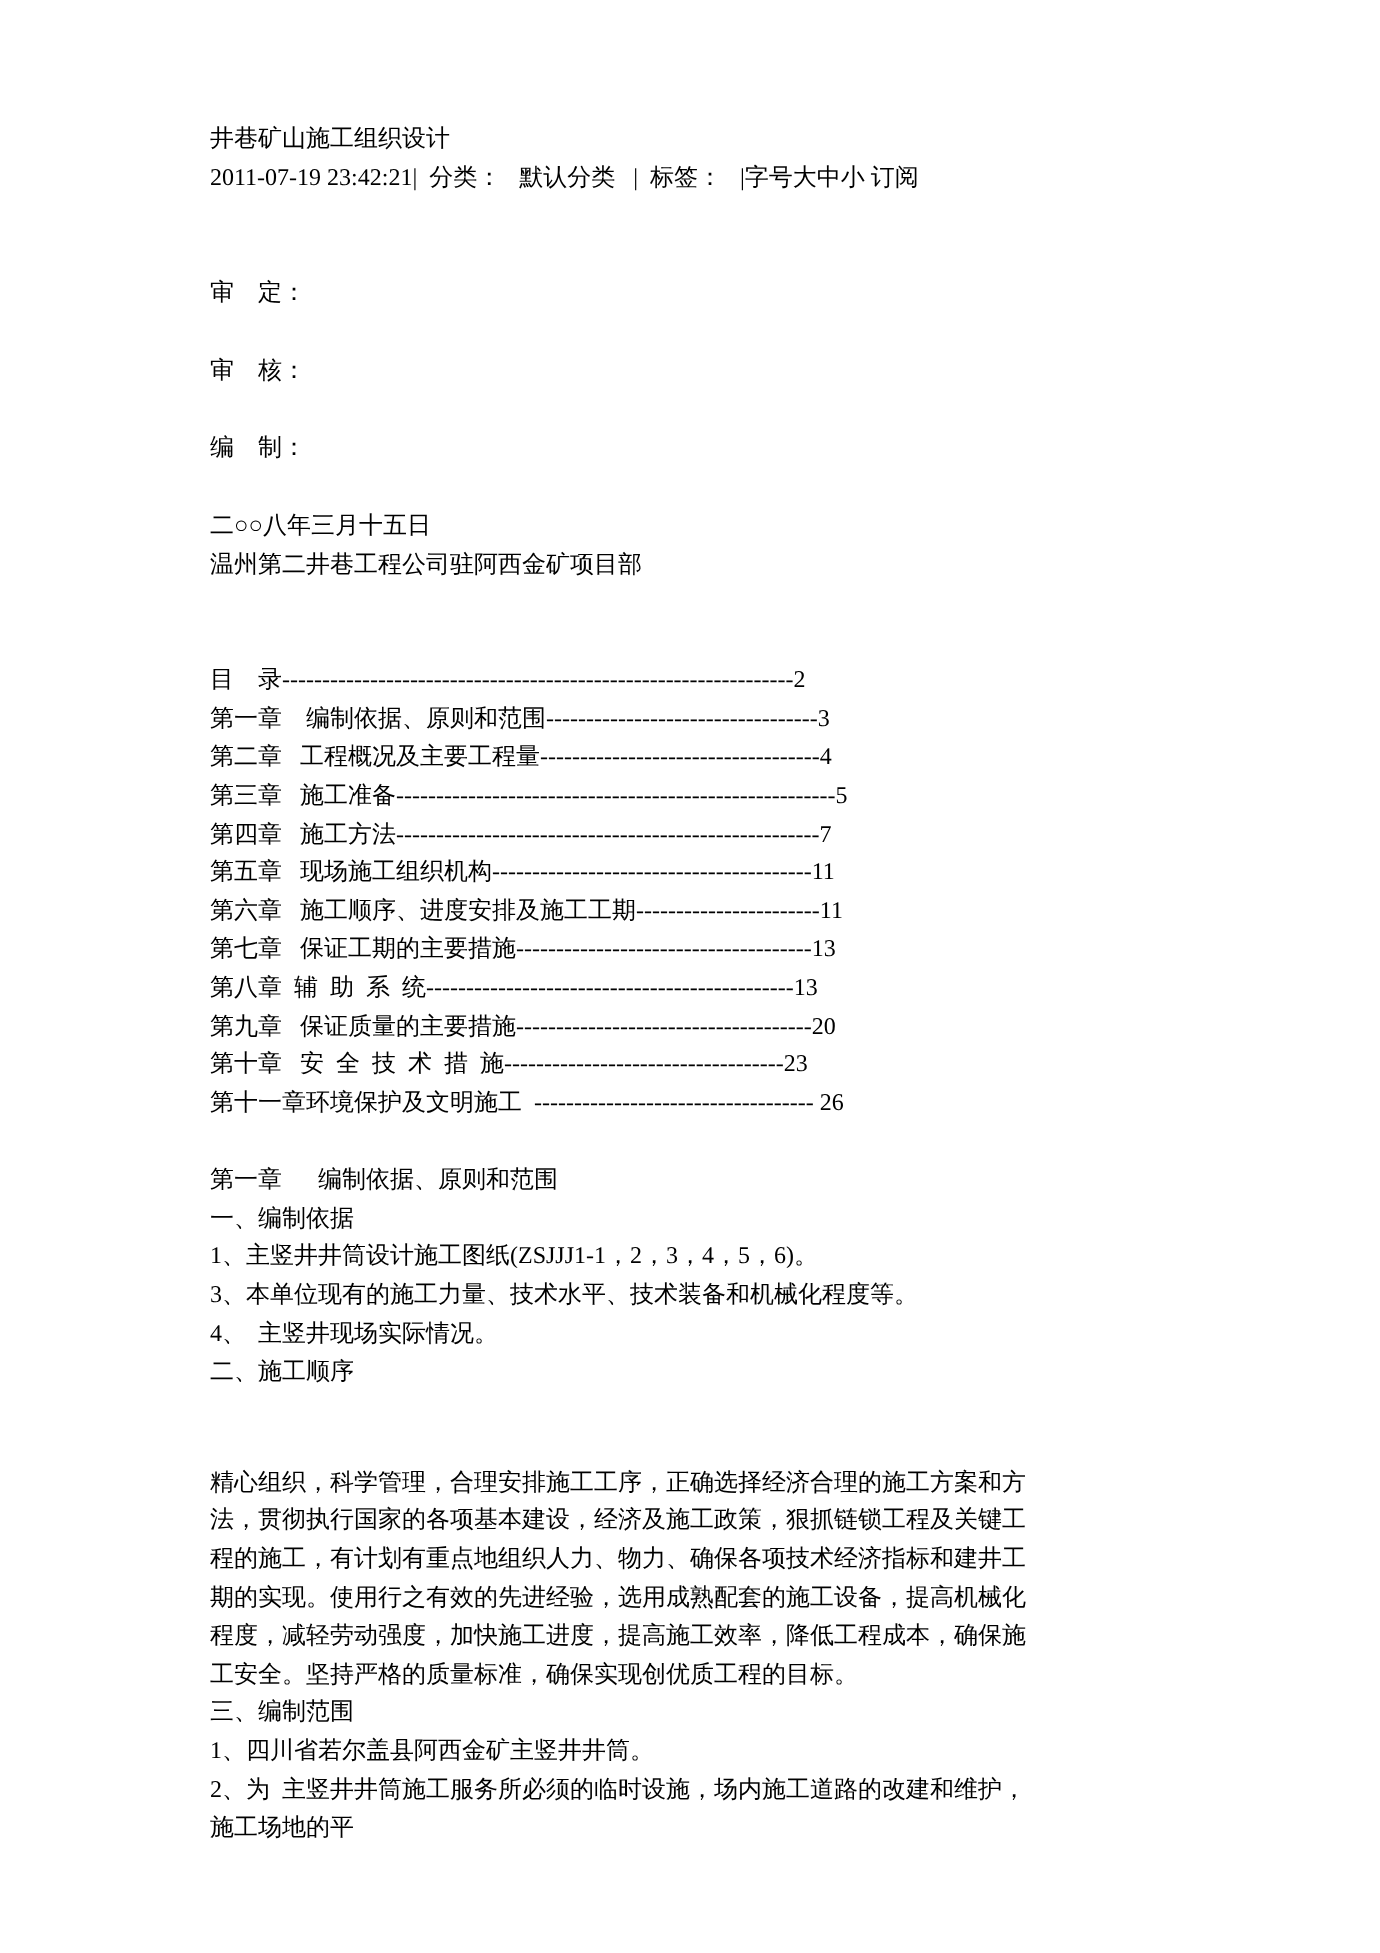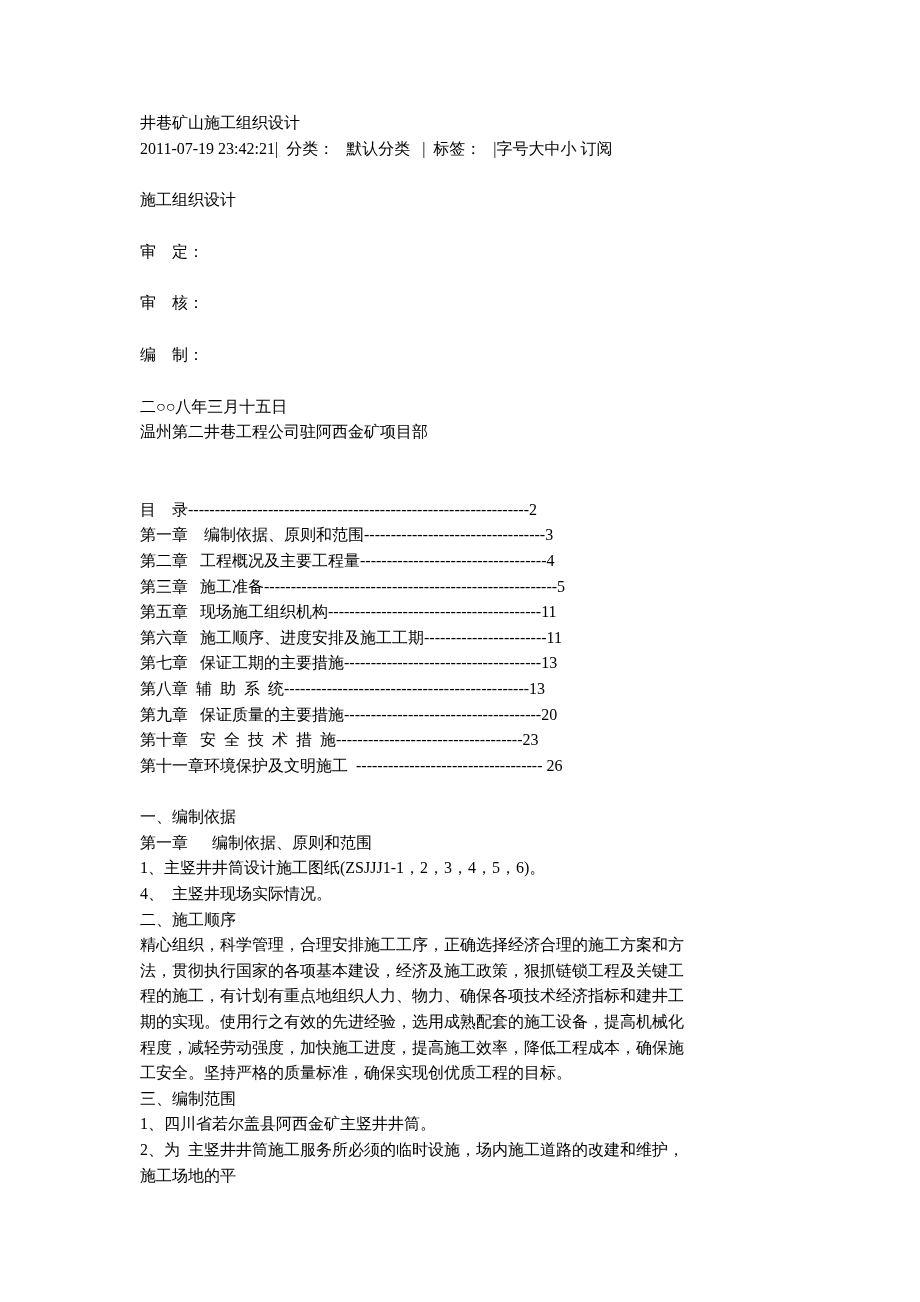--- a/index.html
+++ b/index.html
@@ -8,67 +8,68 @@
     background: #fff;
     font-family: "SimSun", "宋体", serif;
     font-size: 16px;
     color: #000;
     line-height: 1.6;
   }
   .page {
     width: 824px;
     min-height: 1302px;
     box-sizing: border-box;
-    padding: 110px 140px 60px 140px;
+    padding: 80px 140px 60px 140px;
   }
   .line { white-space: pre-wrap; }
-  .para { text-align: justify; }
+  .para { text-align: justify; margin-top: 48px; }
   .spacer { height: 26px; }
 </style>
 </head>
 <body>
 
 <div class="page">
 
   <div class="line">井巷矿山施工组织设计</div>
   <div class="line">2011-07-19 23:42:21|  分类：   默认分类   |  标签：   |字号大中小 订阅</div>
 
   <div class="spacer"></div>
 
-  <div class="line">施工组织设计</div>
   <div class="spacer"></div>
   <div class="line">审    定：</div>
   <div class="spacer"></div>
   <div class="line">审    核：</div>
   <div class="spacer"></div>
   <div class="line">编    制：</div>
   <div class="spacer"></div>
   <div class="line">二○○八年三月十五日</div>
   <div class="line">温州第二井巷工程公司驻阿西金矿项目部</div>
 
   <div class="spacer"></div>
   <div class="spacer"></div>
 
   <div class="line">目    录----------------------------------------------------------------2</div>
   <div class="line">第一章    编制依据、原则和范围----------------------------------3</div>
   <div class="line">第二章   工程概况及主要工程量-----------------------------------4</div>
   <div class="line">第三章   施工准备-------------------------------------------------------5</div>
+  <div class="line">第四章   施工方法-----------------------------------------------------7</div>
   <div class="line">第五章   现场施工组织机构----------------------------------------11</div>
   <div class="line">第六章   施工顺序、进度安排及施工工期-----------------------11</div>
   <div class="line">第七章   保证工期的主要措施-------------------------------------13</div>
   <div class="line">第八章  辅  助  系  统----------------------------------------------13</div>
   <div class="line">第九章   保证质量的主要措施-------------------------------------20</div>
   <div class="line">第十章   安  全  技  术  措  施-----------------------------------23</div>
   <div class="line">第十一章环境保护及文明施工  ----------------------------------- 26</div>
 
   <div class="spacer"></div>
 
+  <div class="line">第一章      编制依据、原则和范围</div>
   <div class="line">一、编制依据</div>
-  <div class="line">第一章      编制依据、原则和范围</div>
   <div class="line">1、主竖井井筒设计施工图纸(ZSJJJ1-1，2，3，4，5，6)。</div>
+  <div class="line">3、本单位现有的施工力量、技术水平、技术装备和机械化程度等。</div>
   <div class="line">4、  主竖井现场实际情况。</div>
   <div class="line">二、施工顺序</div>
   <div class="line para">精心组织，科学管理，合理安排施工工序，正确选择经济合理的施工方案和方法，贯彻执行国家的各项基本建设，经济及施工政策，狠抓链锁工程及关键工程的施工，有计划有重点地组织人力、物力、确保各项技术经济指标和建井工期的实现。使用行之有效的先进经验，选用成熟配套的施工设备，提高机械化程度，减轻劳动强度，加快施工进度，提高施工效率，降低工程成本，确保施工安全。坚持严格的质量标准，确保实现创优质工程的目标。</div>
   <div class="line">三、编制范围</div>
   <div class="line">1、四川省若尔盖县阿西金矿主竖井井筒。</div>
   <div class="line">2、为  主竖井井筒施工服务所必须的临时设施，场内施工道路的改建和维护，施工场地的平</div>
 
 </div>
 
 </body></html>

